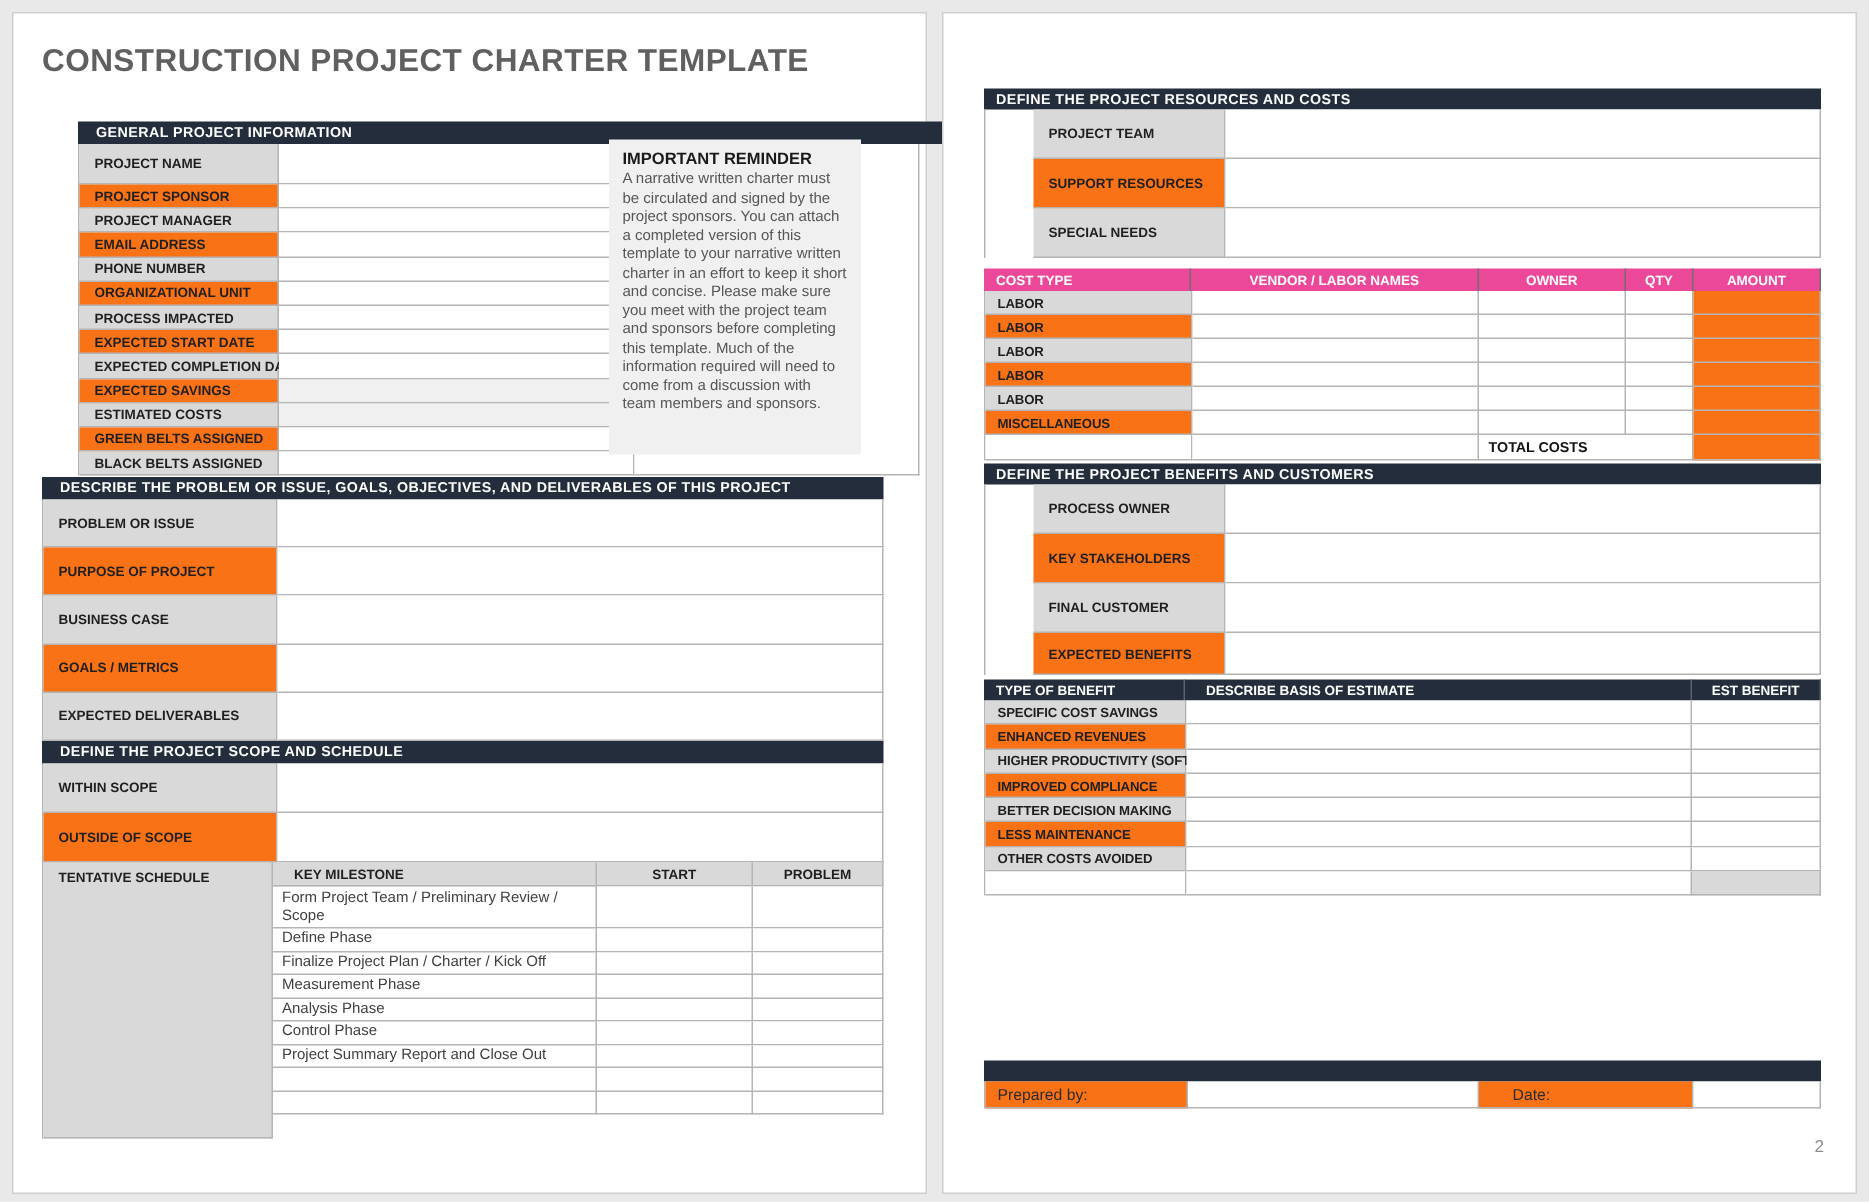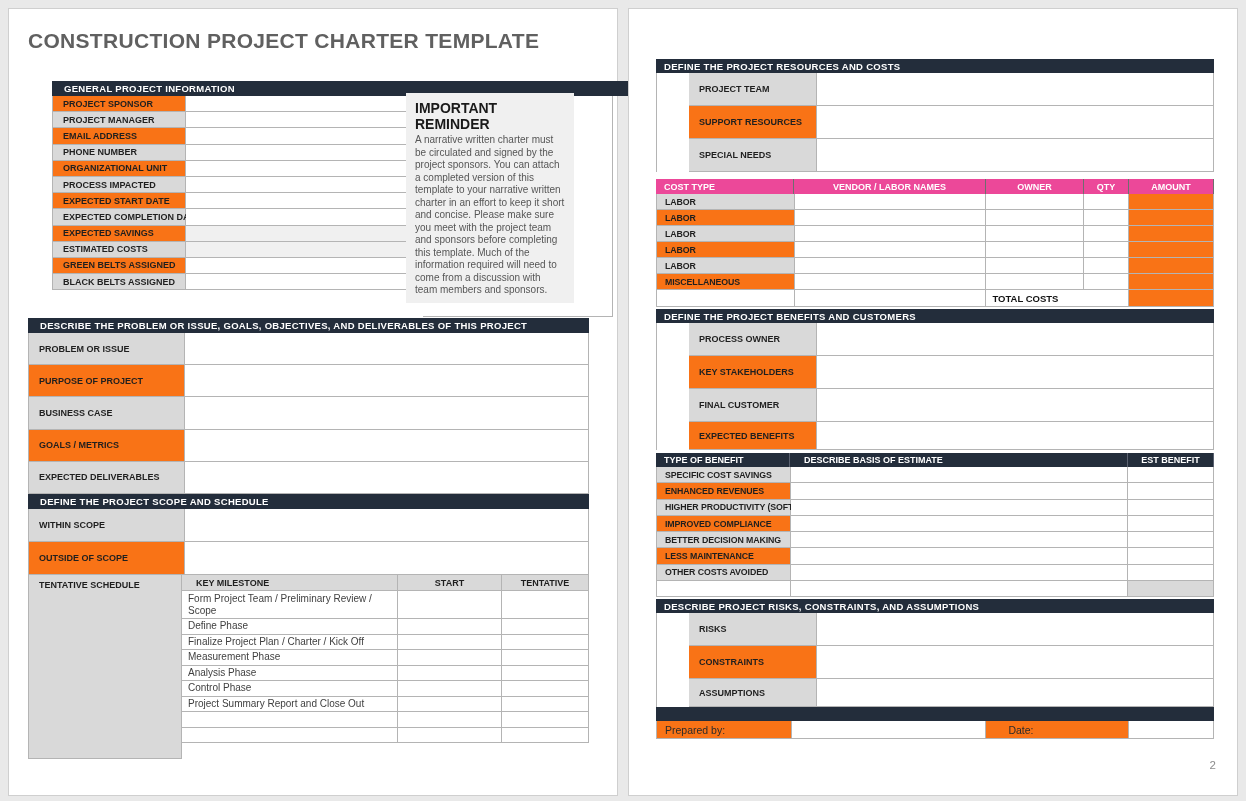--- a/index.html
+++ b/index.html
@@ -25,21 +25,21 @@
   .f0{background:#f97316;}
   .val{background:#fff;justify-content:flex-end;padding-right:5px;font-size:10px;color:#333;}
   .vf0{background:#f0f0f0;}
   
   .inforow .lbl{width:133px;}
   .inforow .val{width:238px;}
   .side-cell{position:absolute;left:371px;top:15px;width:190px;height:221px;background:#fff;
              border-right:1px solid #b4b4b4;border-bottom:1px solid #b4b4b4;box-sizing:border-box;}
   .reminder{position:absolute;left:397px;top:84px;width:168px;height:210px;background:#f0f0f0;
             padding:7px 9px;box-sizing:border-box;}
-  .rem-title{font-size:14px;font-weight:bold;color:#1a1a1a;margin-bottom:2px;}
+  .rem-title{font-size:11px;font-weight:bold;color:#1a1a1a;margin-bottom:2px;}
   .rem-body{font-size:10px;color:#565656;line-height:12.5px;}
   
   .bigrow .lbl{width:156px;}
   .bigrow .val{width:405px;justify-content:flex-start;}
   
   .sched{display:flex;height:184px;}
   .sched-label{width:154px;background:#d9d9d9;border-right:1px solid #b4b4b4;
                border-bottom:1px solid #b4b4b4;box-sizing:border-box;font-weight:bold;font-size:9px;
                color:#1f1f1f;padding:5px 0 0 10px;}
   .sched-tbl{width:407px;}
@@ -78,20 +78,24 @@
 <body>
 
 <div class="canvas">
 
   <div class="page" id="page1">
     <h1 class="doc-title">CONSTRUCTION PROJECT CHARTER TEMPLATE</h1>
 
     <div class="blk" style="left:19px;top:72px;width:610px;margin-left:24px;">
       <div class="bar lp">GENERAL PROJECT INFORMATION</div>
       <div class="tbl" style="width:371px;">
+        <div class="row inforow" style="height:27px;">
+          <div class="cell lbl d9">PROJECT NAME</div>
+          <div class="cell val"></div>
+        </div>
         <div class="row inforow" style="height:16.2px;">
           <div class="cell lbl f0">PROJECT SPONSOR</div>
           <div class="cell val"></div>
         </div>
         <div class="row inforow" style="height:16.2px;">
           <div class="cell lbl d9">PROJECT MANAGER</div>
           <div class="cell val"></div>
         </div>
         <div class="row inforow" style="height:16.2px;">
           <div class="cell lbl f0">EMAIL ADDRESS</div>
@@ -178,21 +182,21 @@
         <div class="row bigrow" style="height:33px;">
           <div class="cell lbl f0">OUTSIDE OF  SCOPE</div>
           <div class="cell val"></div>
         </div>
         <div class="sched">
           <div class="sched-label">TENTATIVE SCHEDULE</div>
           <div class="sched-tbl">
             <div class="row ms-h">
               <div class="cell c-ms">KEY MILESTONE</div>
               <div class="cell c-st">START</div>
-              <div class="cell c-cp">TENTATIVE</div>
+              <div class="cell c-cp">PROBLEM</div>
             </div>
             <div class="row ms-row" style="height:28px;">
               <div class="cell c-ms">Form Project Team / Preliminary Review / Scope</div>
               <div class="cell c-st"></div>
               <div class="cell c-cp"></div>
             </div>
             <div class="row ms-row" style="height:15.55px;">
               <div class="cell c-ms">Define Phase</div>
               <div class="cell c-st"></div>
               <div class="cell c-cp"></div>
@@ -383,37 +387,20 @@
           <div class="cell white bc3"></div>
         </div>
         <div class="row" style="height:16.3px;">
           <div class="cell white bc1"></div>
           <div class="cell white bc2"></div>
           <div class="cell d9 bc3"></div>
         </div>
       </div>
     </div>
 
-    <div class="blk" style="left:27px;top:590px;width:558px;">
-      <div class="bar rp">DESCRIBE PROJECT RISKS, CONSTRAINTS, AND ASSUMPTIONS</div>
-      <div class="tbl">
-        <div class="row" style="height:33px;">
-          <div class="cell lbl d9 r-lbl">RISKS</div>
-          <div class="cell r-val"></div>
-        </div>
-        <div class="row" style="height:33px;">
-          <div class="cell lbl f0 r-lbl">CONSTRAINTS</div>
-          <div class="cell r-val"></div>
-        </div>
-        <div class="row" style="height:28px;">
-          <div class="cell lbl d9 r-lbl">ASSUMPTIONS</div>
-          <div class="cell r-val"></div>
-        </div>
-      </div>
-    </div>
 
     <div class="blk bar rp" style="left:27px;top:698px;width:558px;"></div>
     <div class="blk tbl" style="left:27px;top:712px;width:558px;">
       <div class="row" style="height:18px;">
         <div class="cell f0 foot-lbl" style="width:135px;">Prepared by:</div>
         <div class="cell white" style="width:195px;"></div>
         <div class="cell f0 foot-lbl" style="width:143px;padding-left:22px;">Date:</div>
         <div class="cell white" style="width:85px;"></div>
       </div>
     </div>

